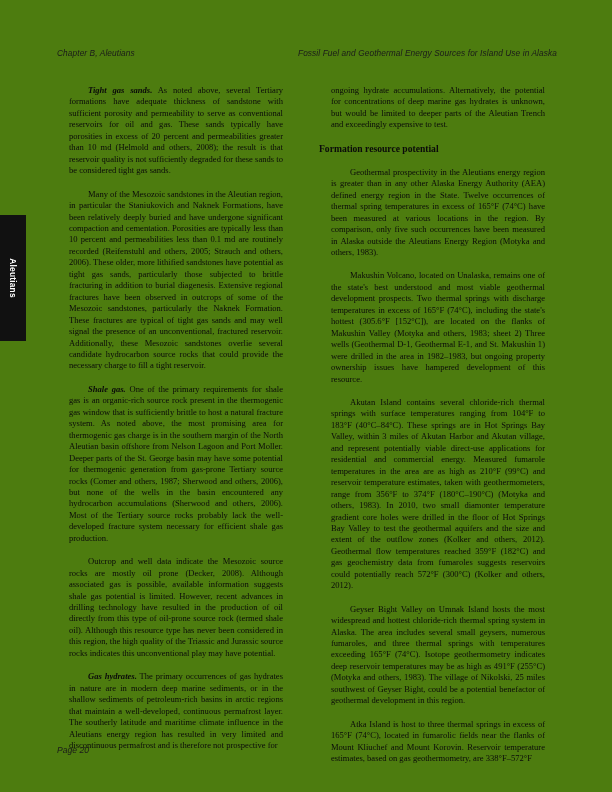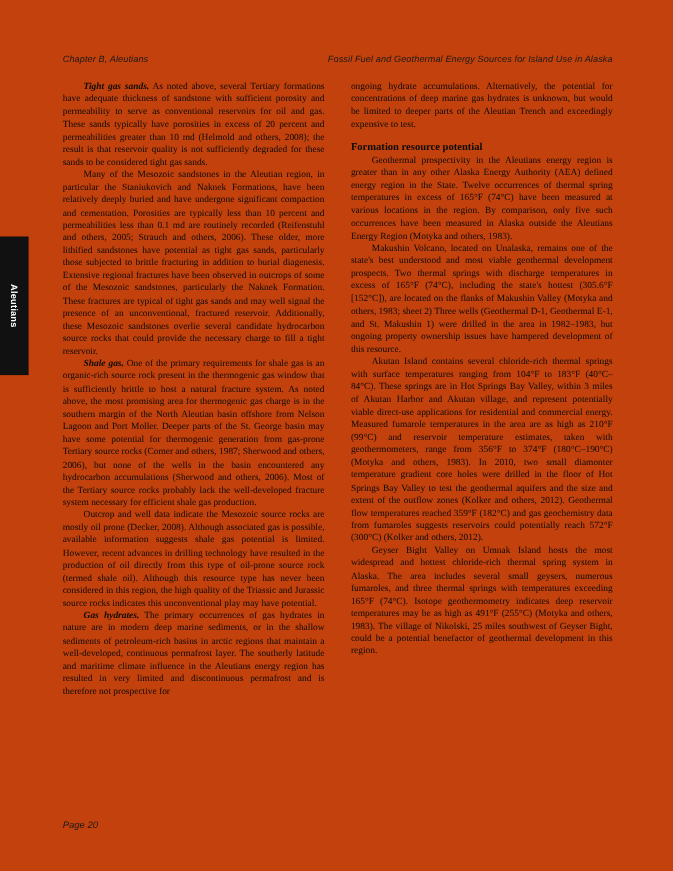--- a/index.html
+++ b/index.html
@@ -4,21 +4,21 @@
 <style>
   html, body {
     margin: 0;
     padding: 0;
     background: #ffffff;
   }
   .page {
     position: relative;
     width: 612px;
     height: 792px;
-    background: #c2410c;
+    background: #4d7c0f;
     overflow: hidden;
     font-family: "Liberation Serif", "DejaVu Serif", serif;
     color: #0a0a0a;
   }
 
   
   .running-head {
     position: absolute;
     top: 48px;
     left: 57px;
@@ -69,21 +69,21 @@
     gap: 24px;
   }
   .col {
     width: 238px;
     font-size: 8.55px;
     line-height: 11.45px;
     text-align: justify;
     text-justify: inter-word;
   }
   .col p {
-    margin: 0;
+    margin: 12px;
     text-indent: 19px;
     hyphens: none;
   }
   .col p.noindent { text-indent: 0; }
   .runin {
     font-weight: bold;
     font-style: italic;
   }
   h2.section-heading {
     margin: 9px 0 0 0;
@@ -128,19 +128,20 @@
       <p><span class="runin">Gas hydrates.</span><span> The primary occurrences of gas hydrates in nature are in modern deep marine sediments, or in the shallow sediments of petroleum-rich basins in arctic regions that maintain a well-developed, continuous permafrost layer. The southerly latitude and maritime climate influence in the Aleutians energy region has resulted in very limited and discontinuous permafrost and is therefore not prospective for</span></p>
     </div>
 
     <div class="col">
       <p class="noindent">ongoing hydrate accumulations. Alternatively, the potential for concentrations of deep marine gas hydrates is unknown, but would be limited to deeper parts of the Aleutian Trench and exceedingly expensive to test.</p>
       <h2 class="section-heading">Formation resource potential</h2>
       <p>Geothermal prospectivity in the Aleutians energy region is greater than in any other Alaska Energy Authority (AEA) defined energy region in the State. Twelve occurrences of thermal spring temperatures in excess of 165°F (74°C) have been measured at various locations in the region. By comparison, only five such occurrences have been measured in Alaska outside the Aleutians Energy Region (Motyka and others, 1983).</p>
       <p>Makushin Volcano, located on Unalaska, remains one of the state's best understood and most viable geothermal development prospects. Two thermal springs with discharge temperatures in excess of 165°F (74°C), including the state's hottest (305.6°F [152°C]), are located on the flanks of Makushin Valley (Motyka and others, 1983; sheet 2) Three wells (Geothermal D-1, Geothermal E-1, and St. Makushin 1) were drilled in the area in 1982–1983, but ongoing property ownership issues have hampered development of this resource.</p>
       <p>Akutan Island contains several chloride-rich thermal springs with surface temperatures ranging from 104°F to 183°F (40°C–84°C). These springs are in Hot Springs Bay Valley, within 3 miles of Akutan Harbor and Akutan village, and represent potentially viable direct-use applications for residential and commercial energy. Measured fumarole temperatures in the area are as high as 210°F (99°C) and reservoir temperature estimates, taken with geothermometers, range from 356°F to 374°F (180°C–190°C) (Motyka and others, 1983). In 2010, two small diamonter temperature gradient core holes were drilled in the floor of Hot Springs Bay Valley to test the geothermal aquifers and the size and extent of the outflow zones (Kolker and others, 2012). Geothermal flow temperatures reached 359°F (182°C) and gas geochemistry data from fumaroles suggests reservoirs could potentially reach 572°F (300°C) (Kolker and others, 2012).</p>
       <p>Geyser Bight Valley on Umnak Island hosts the most widespread and hottest chloride-rich thermal spring system in Alaska. The area includes several small geysers, numerous fumaroles, and three thermal springs with temperatures exceeding 165°F (74°C). Isotope geothermometry indicates deep reservoir temperatures may be as high as 491°F (255°C) (Motyka and others, 1983). The village of Nikolski, 25 miles southwest of Geyser Bight, could be a potential benefactor of geothermal development in this region.</p>
+      <p>Atka Island is host to three thermal springs in excess of 165°F (74°C), located in fumarolic fields near the flanks of Mount Kliuchef and Mount Korovin. Reservoir temperature estimates, based on gas geothermometry, are 338°F–572°F</p>
     </div>
 
   </div>
 
   <div class="folio">Page 20</div>
 
 </div>
 
 </body></html>

